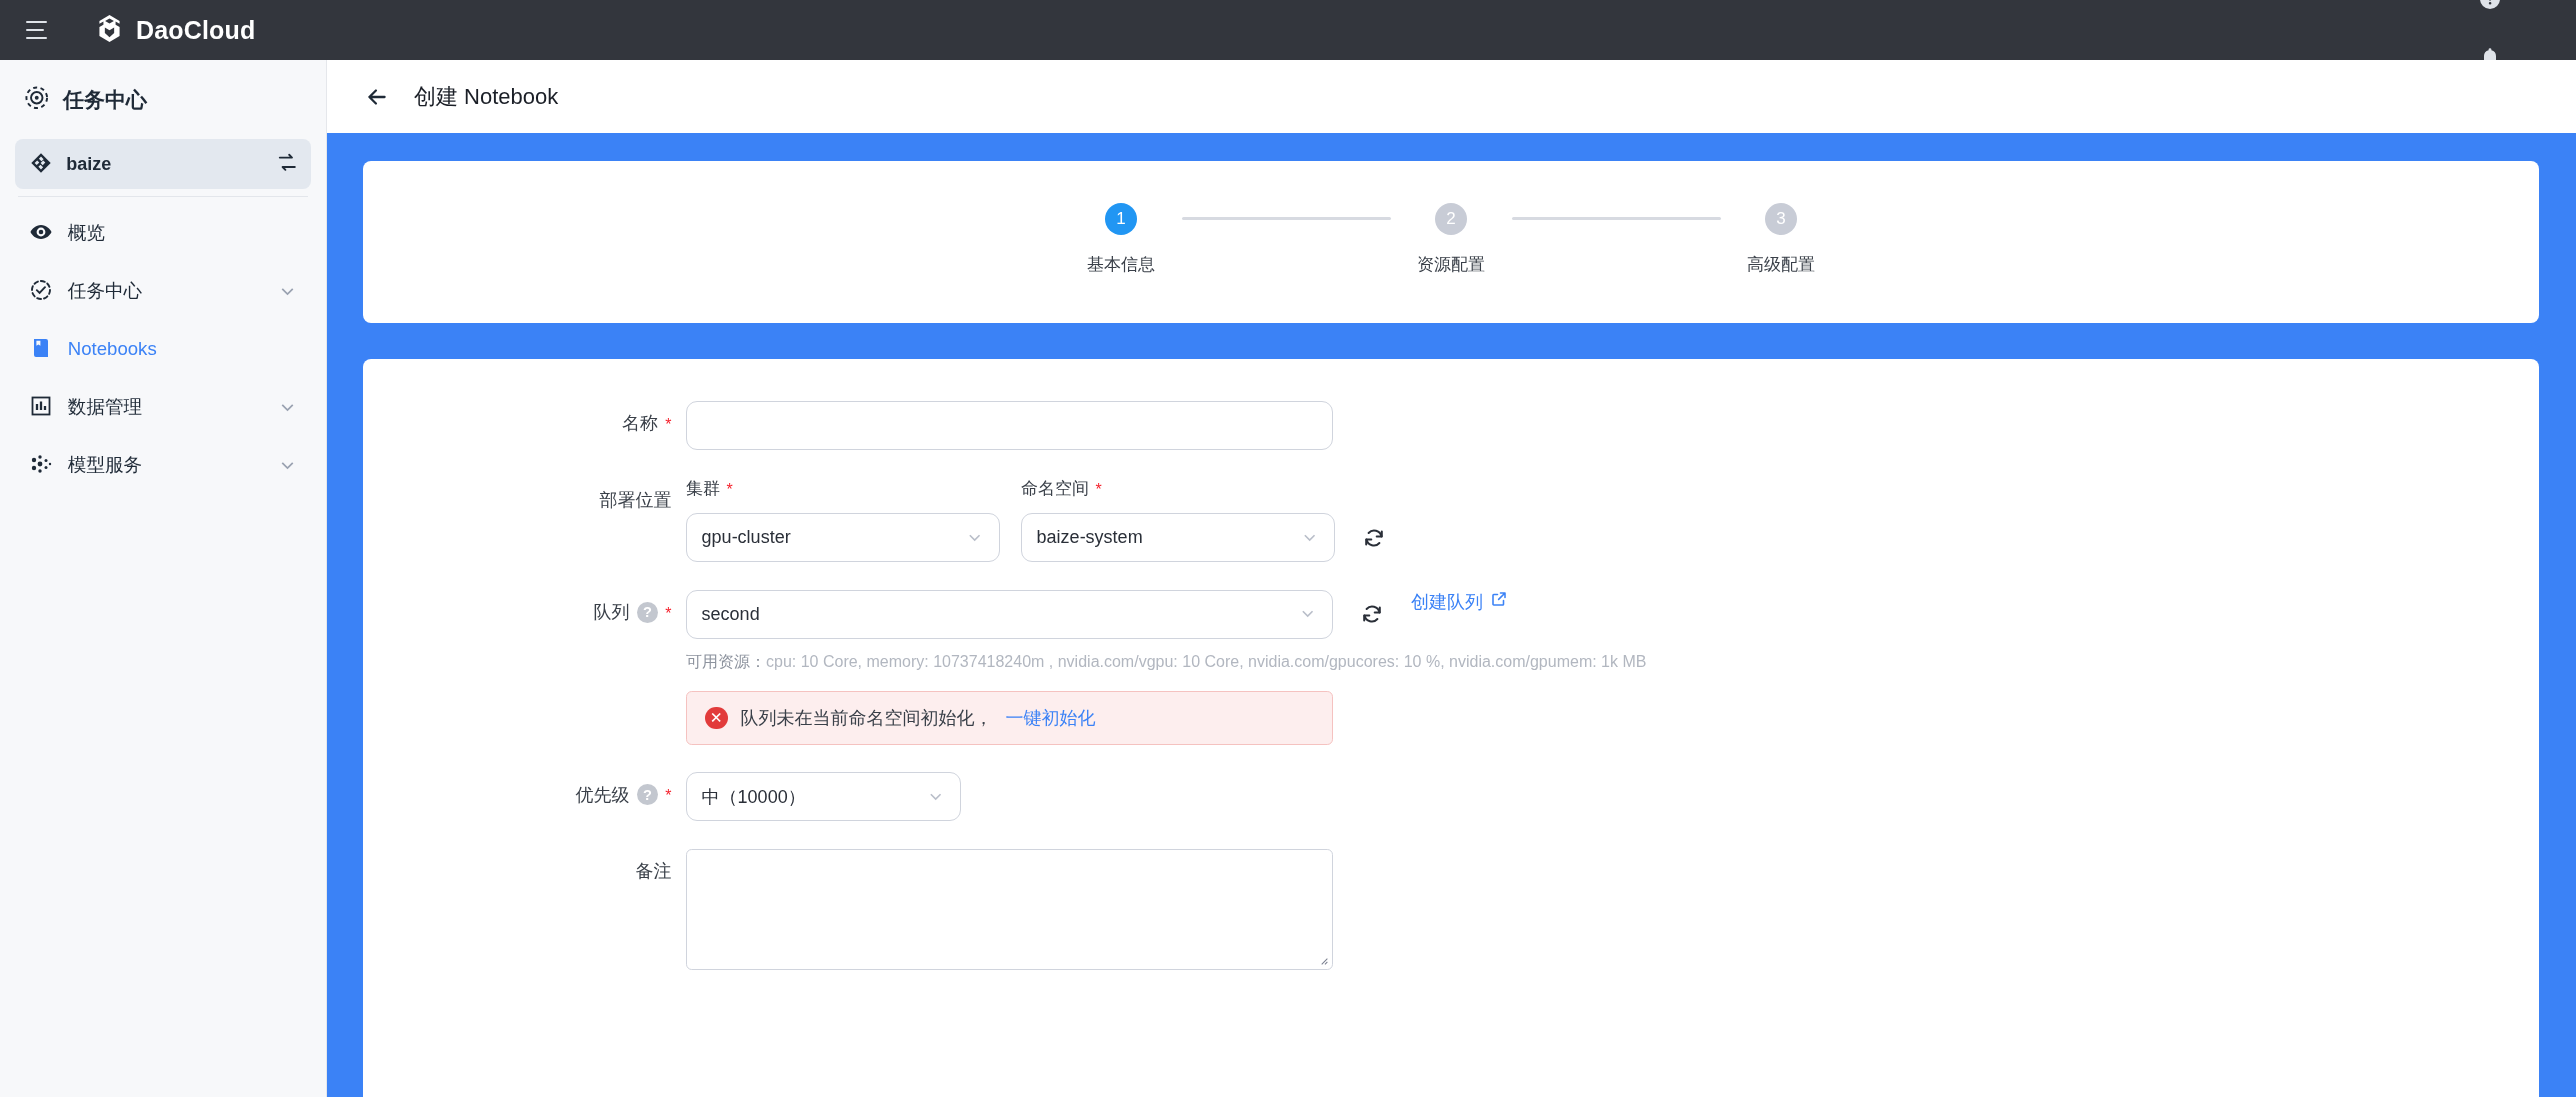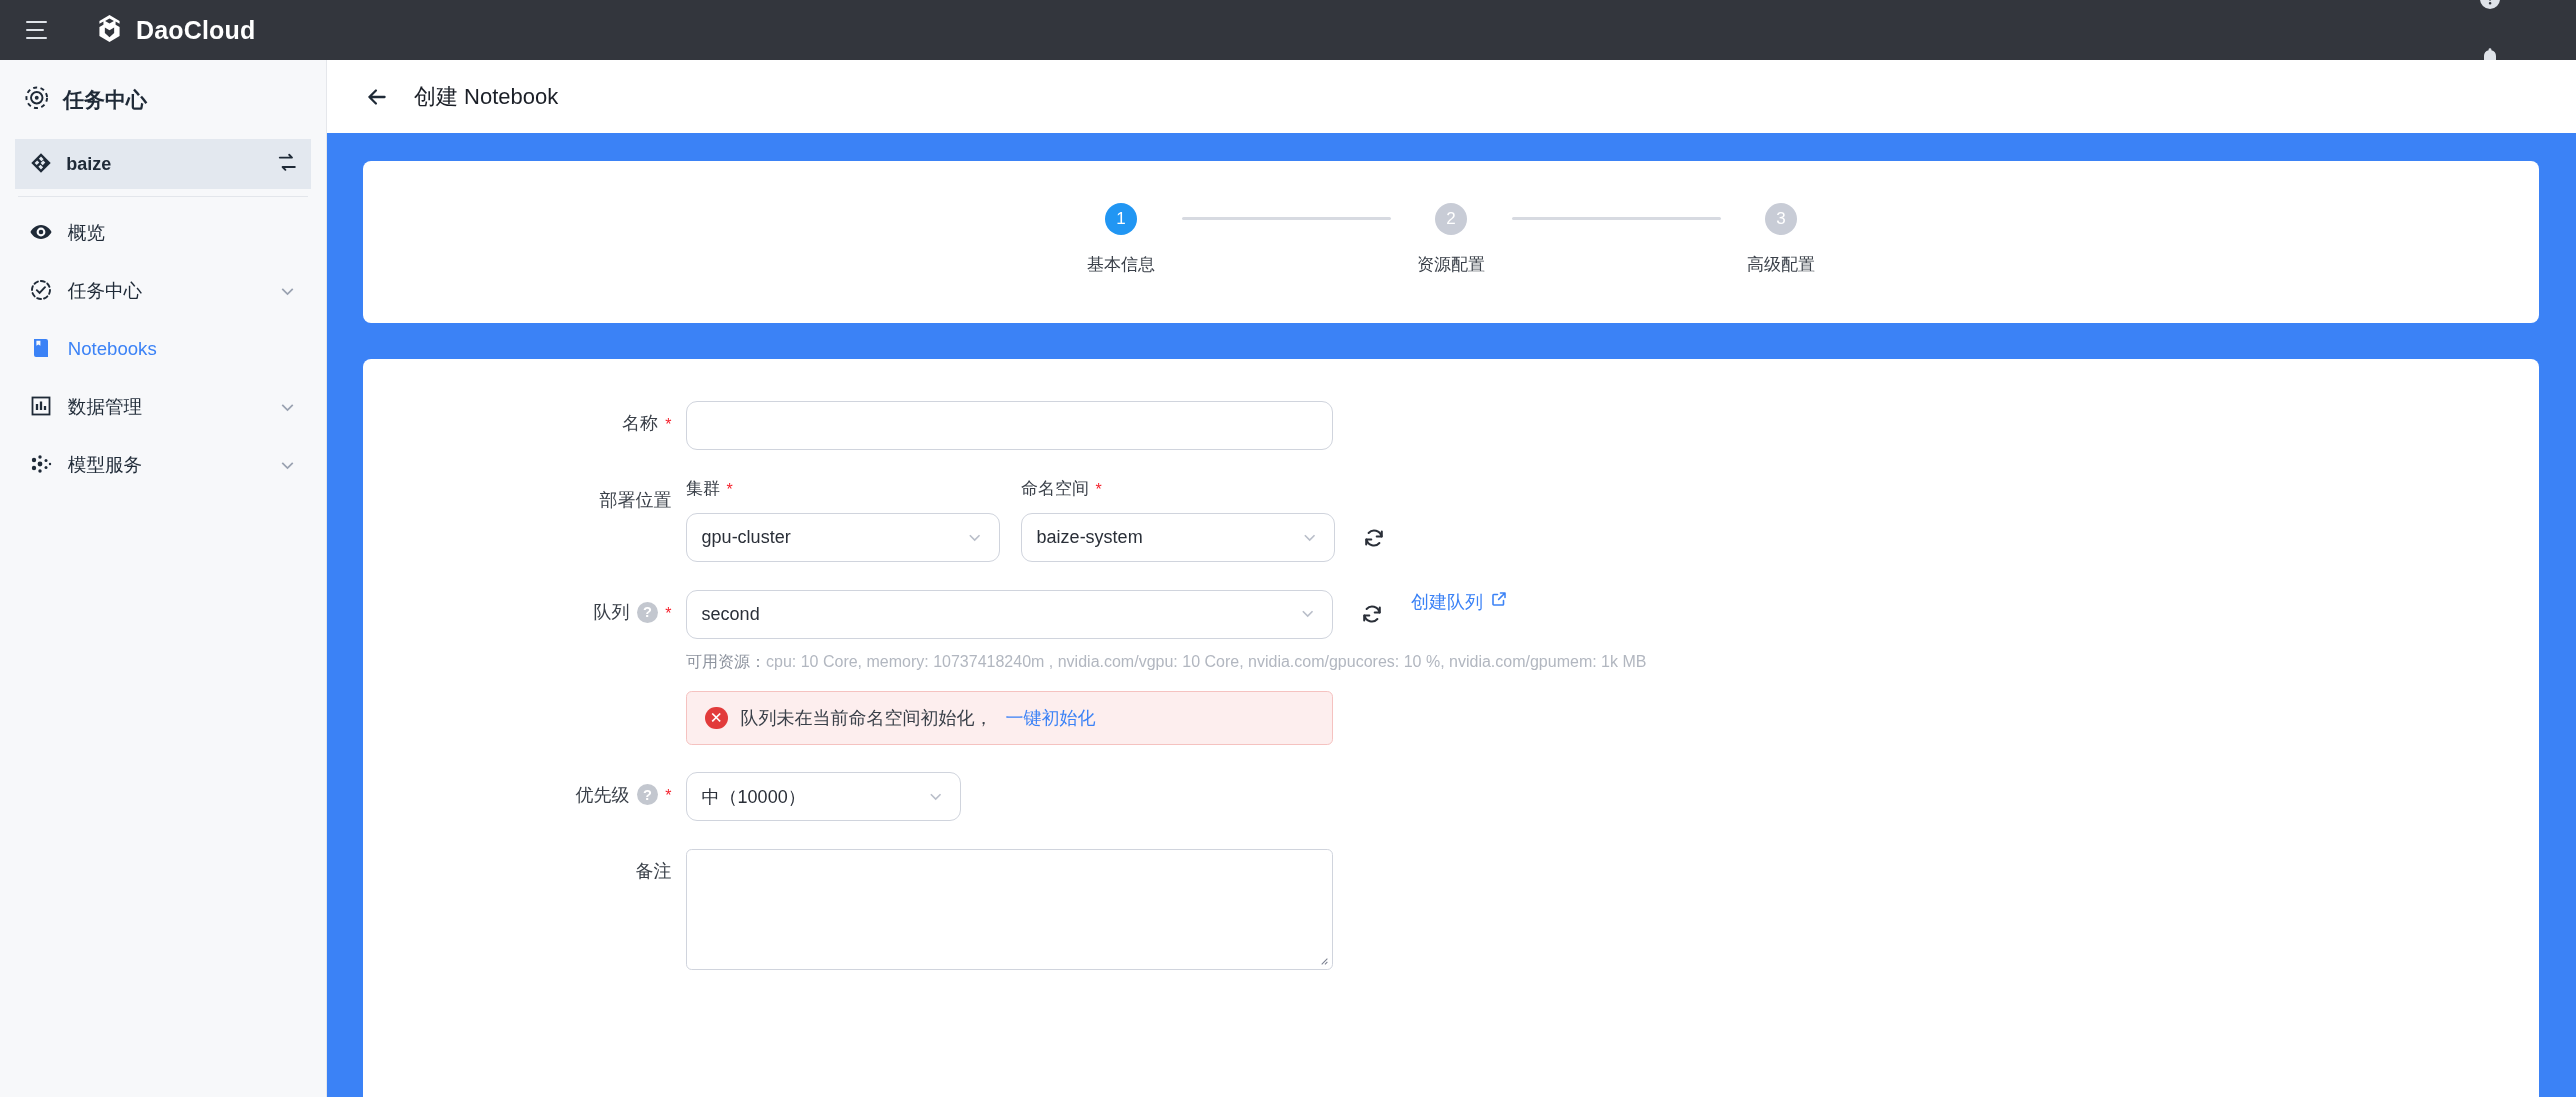--- a/index.html
+++ b/index.html
@@ -45,21 +45,21 @@
     background: #f7f8fa;
     border-right: 0.8px solid #e5e7eb;
     padding: 0 14.6px;
   }
   .side-title { display: flex; align-items: center; gap: 13px; height: 79px; padding-left: 8px; }
   .side-title-text { font-size: 21px; font-weight: bold; color: #1f2a37; }
 
   .ws {
     display: flex; align-items: center; gap: 13px;
     height: 50px; margin: 0 0 4.9px 0; padding: 0 13px 0 14.6px;
-    background: #e3e8ef; border-radius: 0; cursor: pointer;
+    background: #e3e8ef; border-radius: 8px; cursor: pointer;
   }
   .ws-name { font-size: 18px; font-weight: bold; color: #1f2a37; flex: 1 1 auto; }
 
   .side-div { height: 0.8px; background: #e3e6eb; margin: 6.5px 3.2px 8px 3.2px; }
 
   .nav-item {
     display: flex; align-items: center; gap: 14.6px;
     height: 58px; padding: 0 13px 0 14.6px; border-radius: 8px; cursor: pointer;
   }
   .nav-label { font-size: 18.6px; color: #1f2a37; flex: 1 1 auto; }

